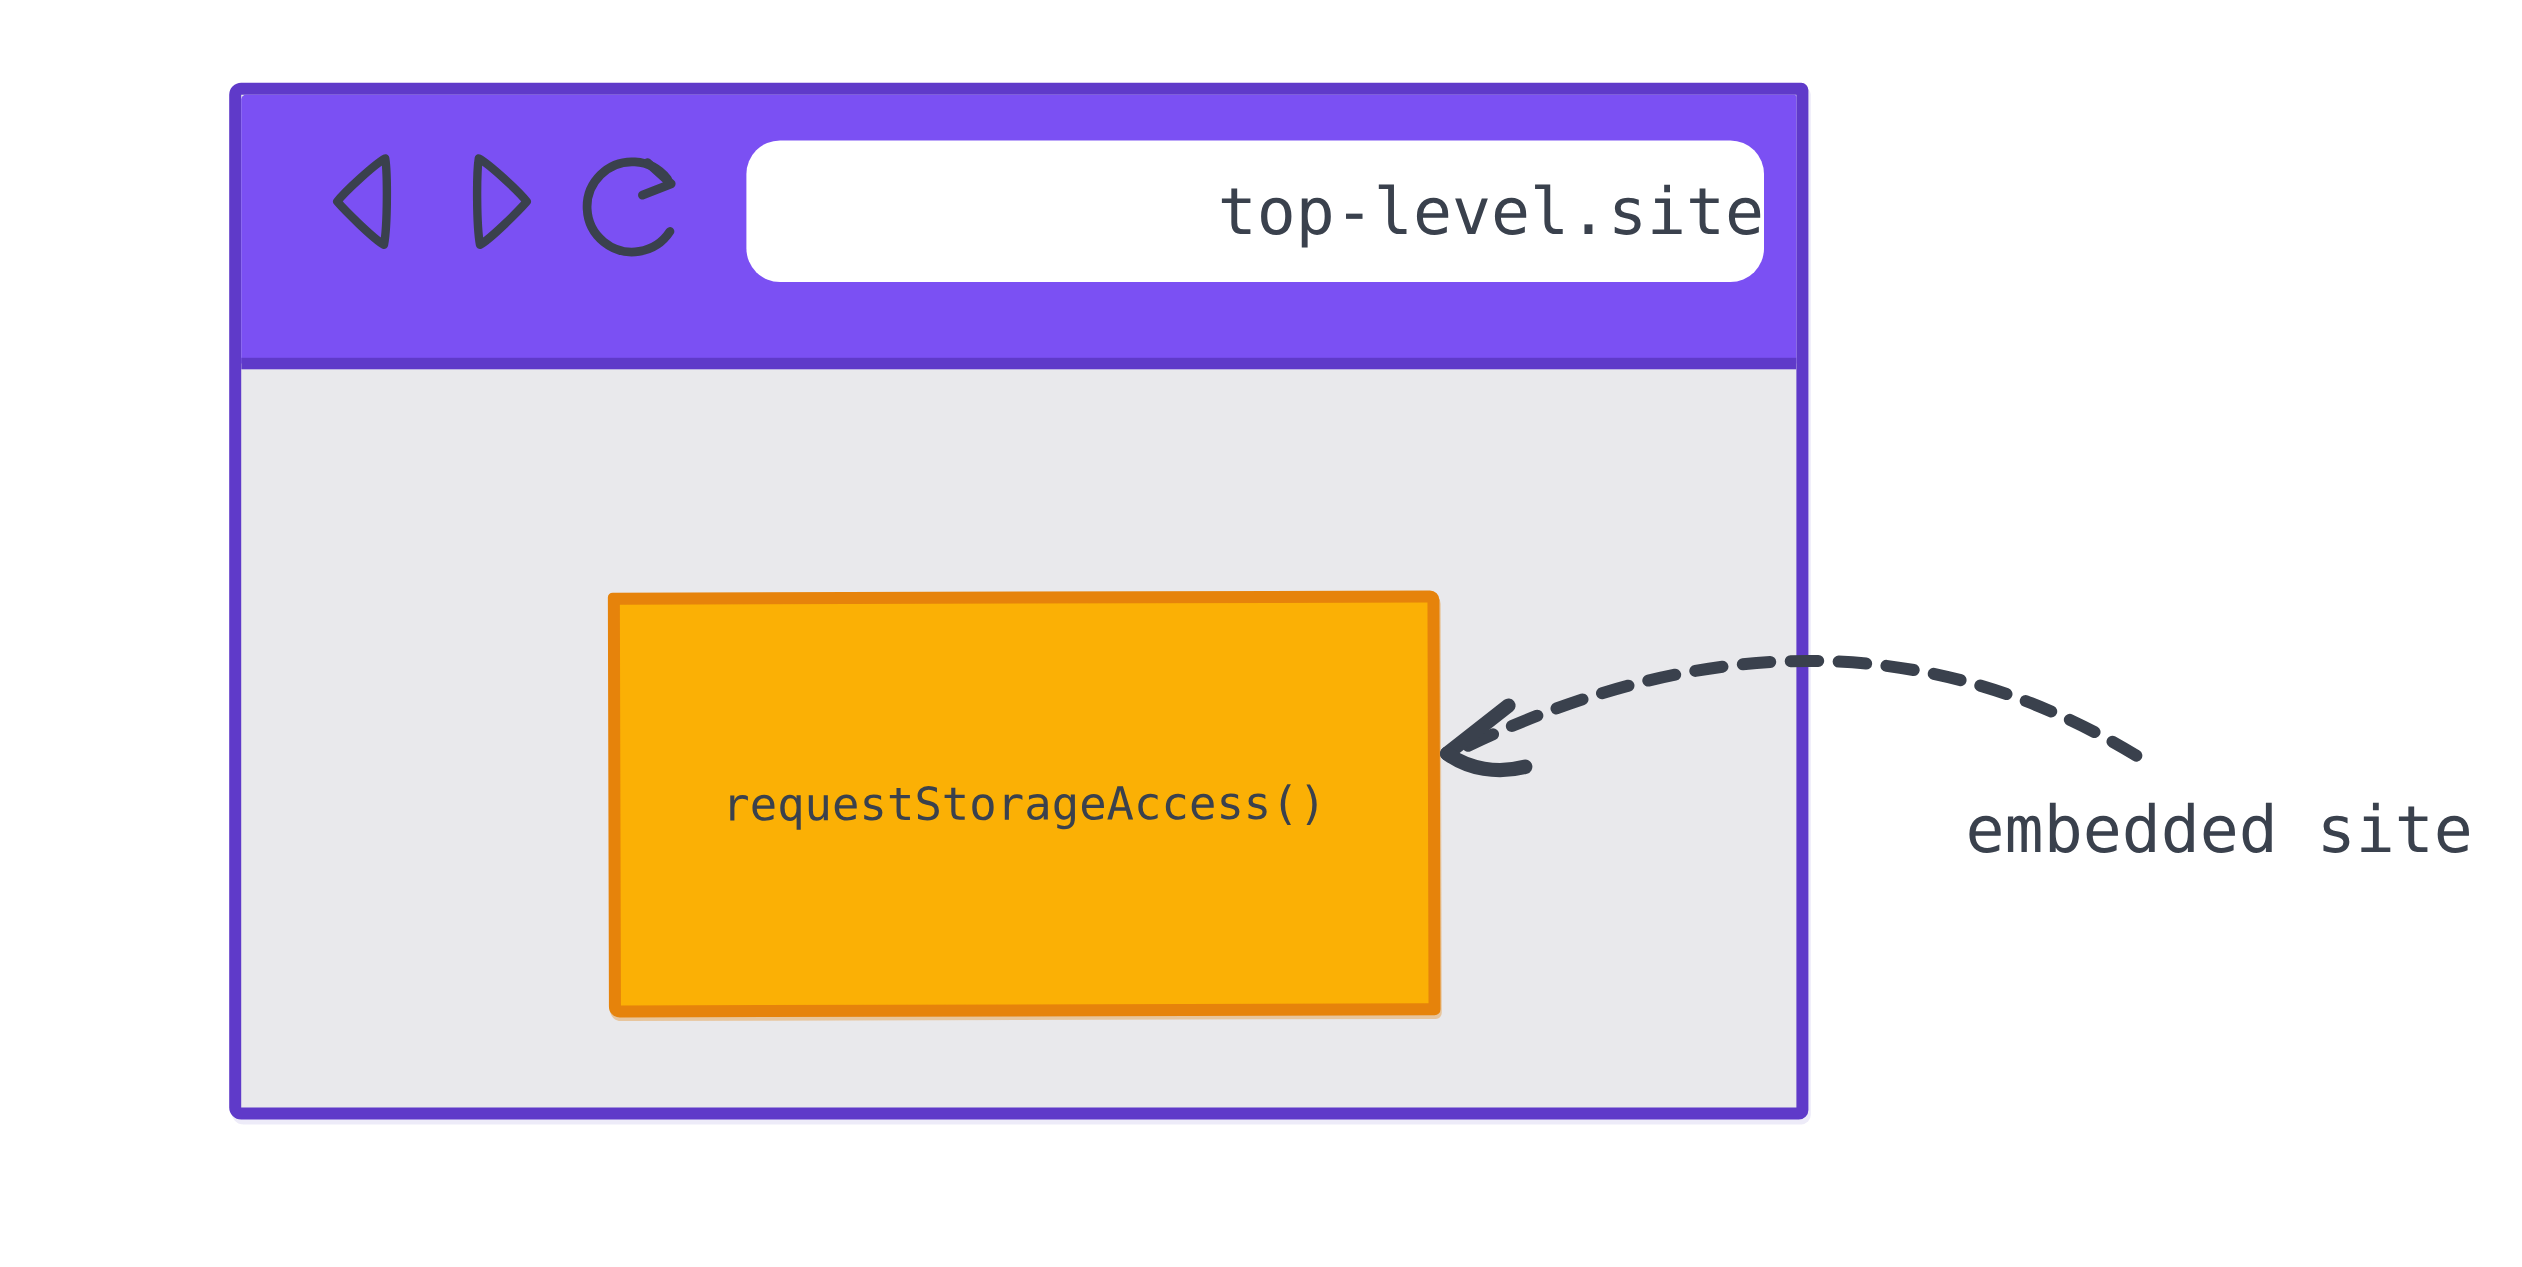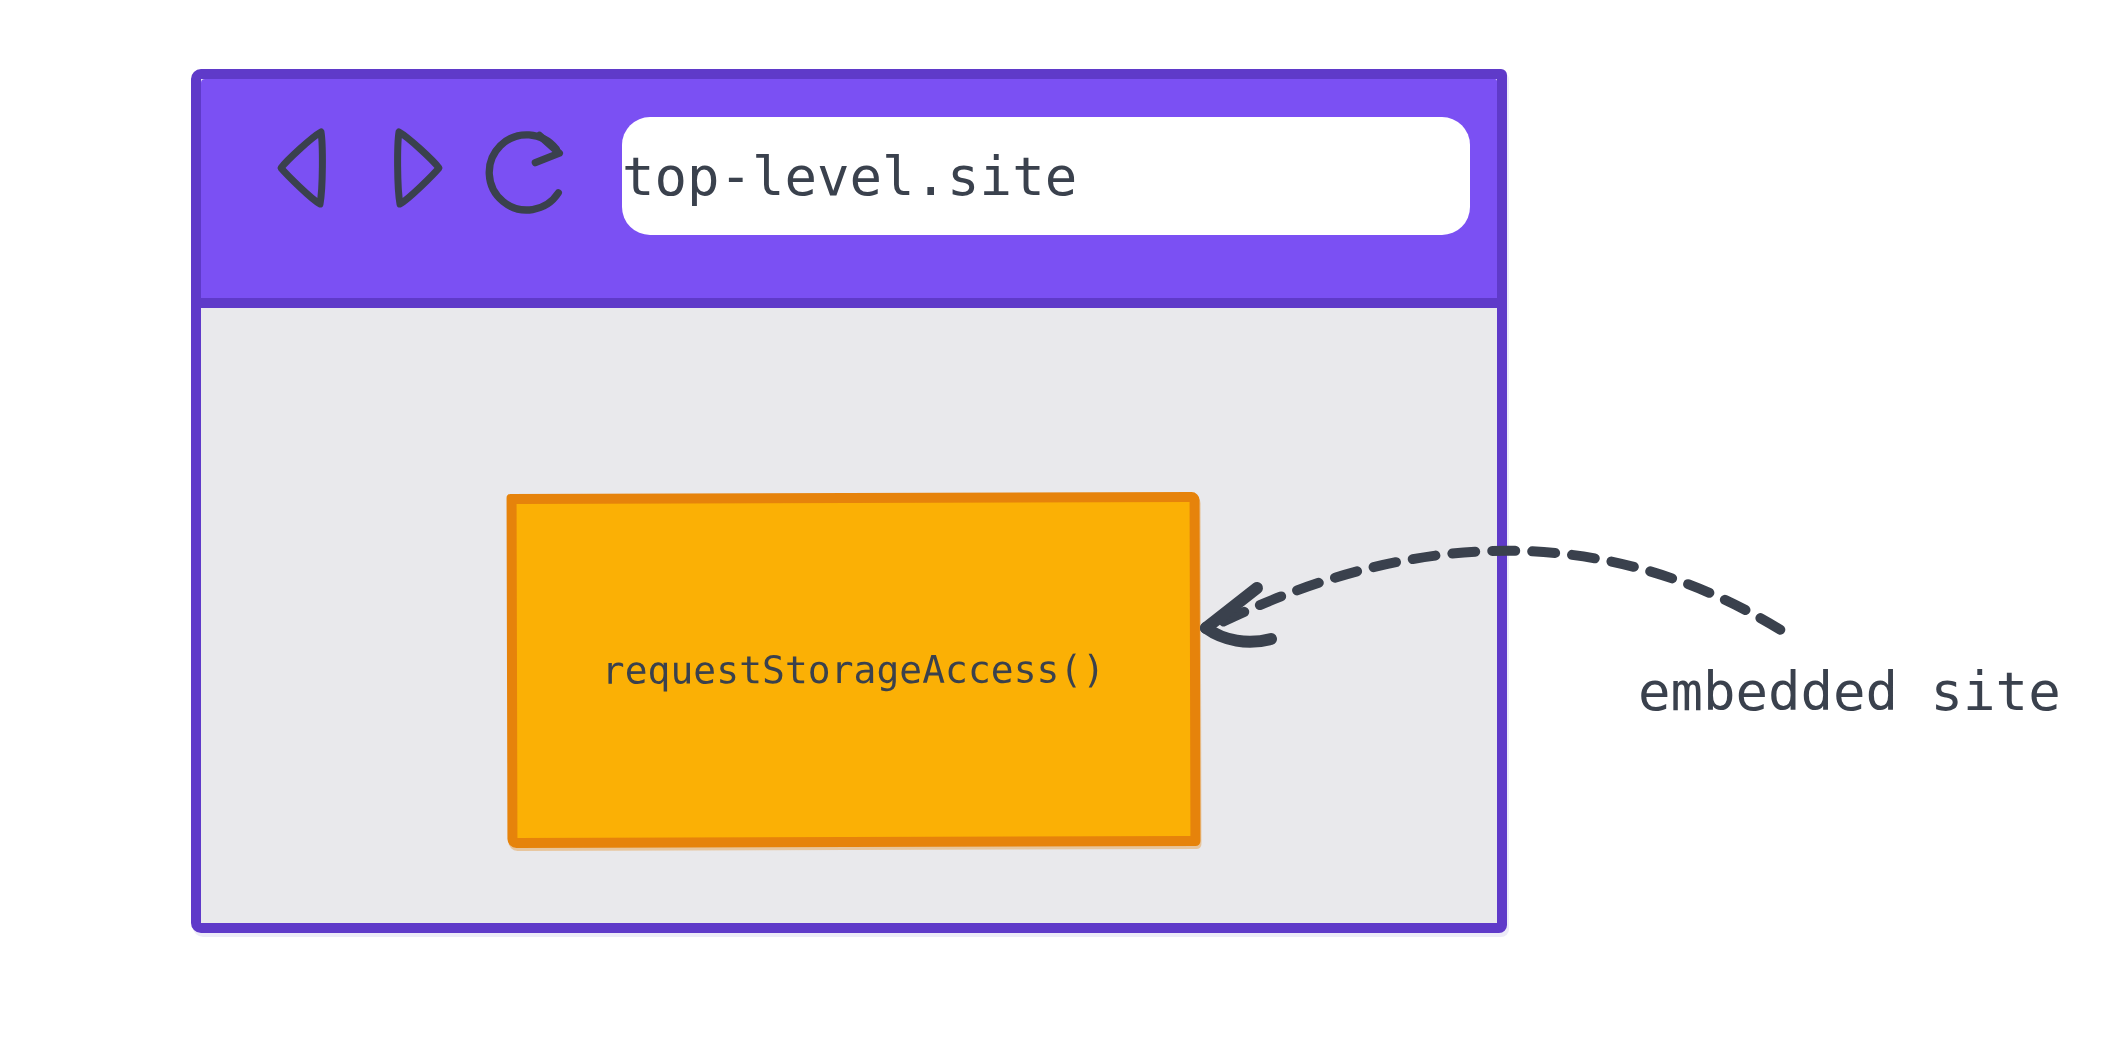--- a/index.html
+++ b/index.html
@@ -39,21 +39,21 @@
   .nav-reload  { left: 278px; top: 45px; width: 96px; height: 96px; }
 
   .address-bar {
     position: absolute;
     left: 421px; top: 38px;
     width: 848px; height: 118px;
     background: #ffffff;
     border-radius: 28px;
     display: flex;
     align-items: center;
-    justify-content: flex-start;
+    justify-content: flex-end;
   }
   .address-url {
     font-size: 54px;
     letter-spacing: 0px;
     color: #3A414D;
     white-space: nowrap;
   }
 
   
   .viewport { position: absolute; left: 0; top: 229px; right: 0; bottom: 0; }

